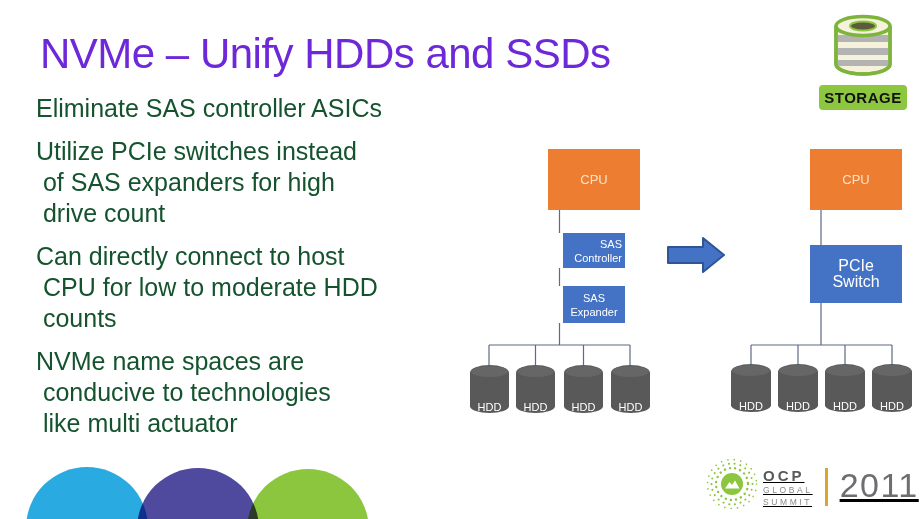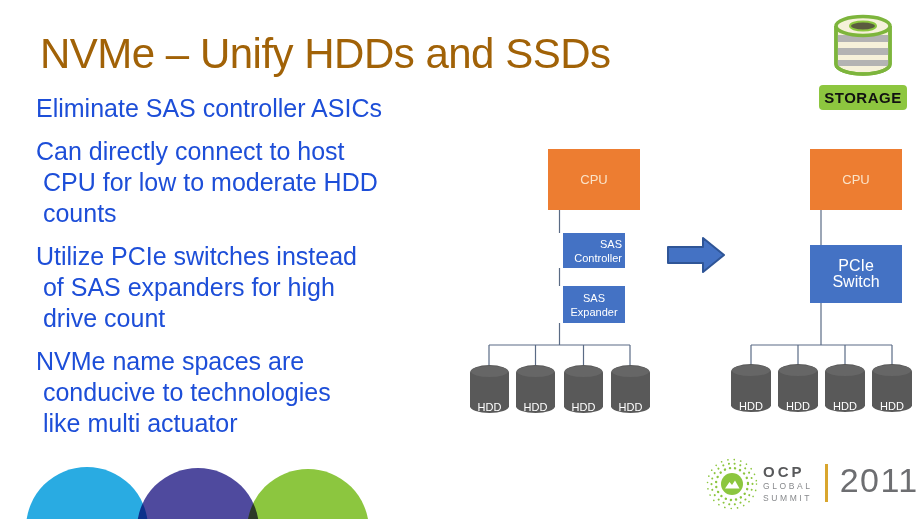--- a/index.html
+++ b/index.html
@@ -13,33 +13,33 @@
     background: #ffffff;
     overflow: hidden;
   }
 
   
   .title {
     position: absolute;
     left: 40px; top: 30px;
     font-size: 42px;
     font-weight: 400;
-    color: #a16207;
+    color: #6d28d9;
     letter-spacing: -0.5px;
     white-space: nowrap;
   }
   .bullets {
     position: absolute;
     left: 36px; top: 93px;
     width: 430px;
   }
   .bullets p {
     font-size: 25px;
     line-height: 31px;
-    color: #1d4ed8;
+    color: #14532d;
     margin-bottom: 12px;
     white-space: pre-wrap;
   }
 
   
   .storage-callout { position: absolute; left: 818px; top: 13px; width: 90px; text-align: center; }
   .storage-callout svg { display: block; margin: 0 auto; }
   .storage-badge {
     margin-top: 6px;
     display: inline-block;
@@ -114,43 +114,43 @@
     position: absolute;
     width: 122px; height: 122px;
     border-radius: 50%;
     mix-blend-mode: multiply;
   }
   .circle-blue   { left: 26px;  top: 27px; background: #29abe2; }
   .circle-purple { left: 137px; top: 28px; background: #4f4a9e; }
   .circle-green  { left: 247px; top: 29px; background: #8cc63f; }
 
   
-  .footer-logo { position: absolute; left: 706px; top: 458px; display: flex; align-items: flex-start; }
+  .footer-logo { position: absolute; left: 706px; top: 458px; display: flex; align-items: center; text-decoration: underline; }
   .logo-burst { margin-top: 0; }
   .logo-text { margin-left: 5px; margin-top: 7px; color: #58595b; }
   .logo-org { font-size: 15px; font-weight: 700; letter-spacing: 3px; line-height: 14px; }
   .logo-sub { font-size: 8.5px; letter-spacing: 2.6px; color: #87898c; line-height: 10px; margin-top: 2px; }
   .logo-bar { width: 3px; height: 38px; background: #d9a62e; margin-left: 12px; margin-top: 6px; }
   .logo-year { margin-left: 12px; margin-top: 3px; font-size: 34px; font-weight: 300; color: #6d6e71; letter-spacing: 1.5px; }
 </style>
 </head>
 <body>
 
 <div class="slide">
 
   <div class="title">NVMe – Unify HDDs and SSDs</div>
 
   <div class="bullets">
     <p>Eliminate SAS controller ASICs</p>
+    <p>Utilize PCIe switches instead
+ of SAS expanders for high
+ drive count</p>
     <p>Can directly connect to host
  CPU for low to moderate HDD
  counts</p>
-    <p>Utilize PCIe switches instead
- of SAS expanders for high
- drive count</p>
     <p>NVMe name spaces are
  conducive to technologies
  like multi actuator</p>
   </div>
 
   <div class="storage-callout">
     <svg width="62" height="66" viewBox="0 0 62 66">
       <path d="M4 13 V51 a27 10 0 0 0 54 0 V13" fill="#F6F1DA" stroke="#7DB53C" stroke-width="3.5"></path>
       <rect x="5" y="22" width="52" height="7" fill="#B3B3B3"></rect>
       <rect x="5" y="35" width="52" height="7" fill="#B3B3B3"></rect>

